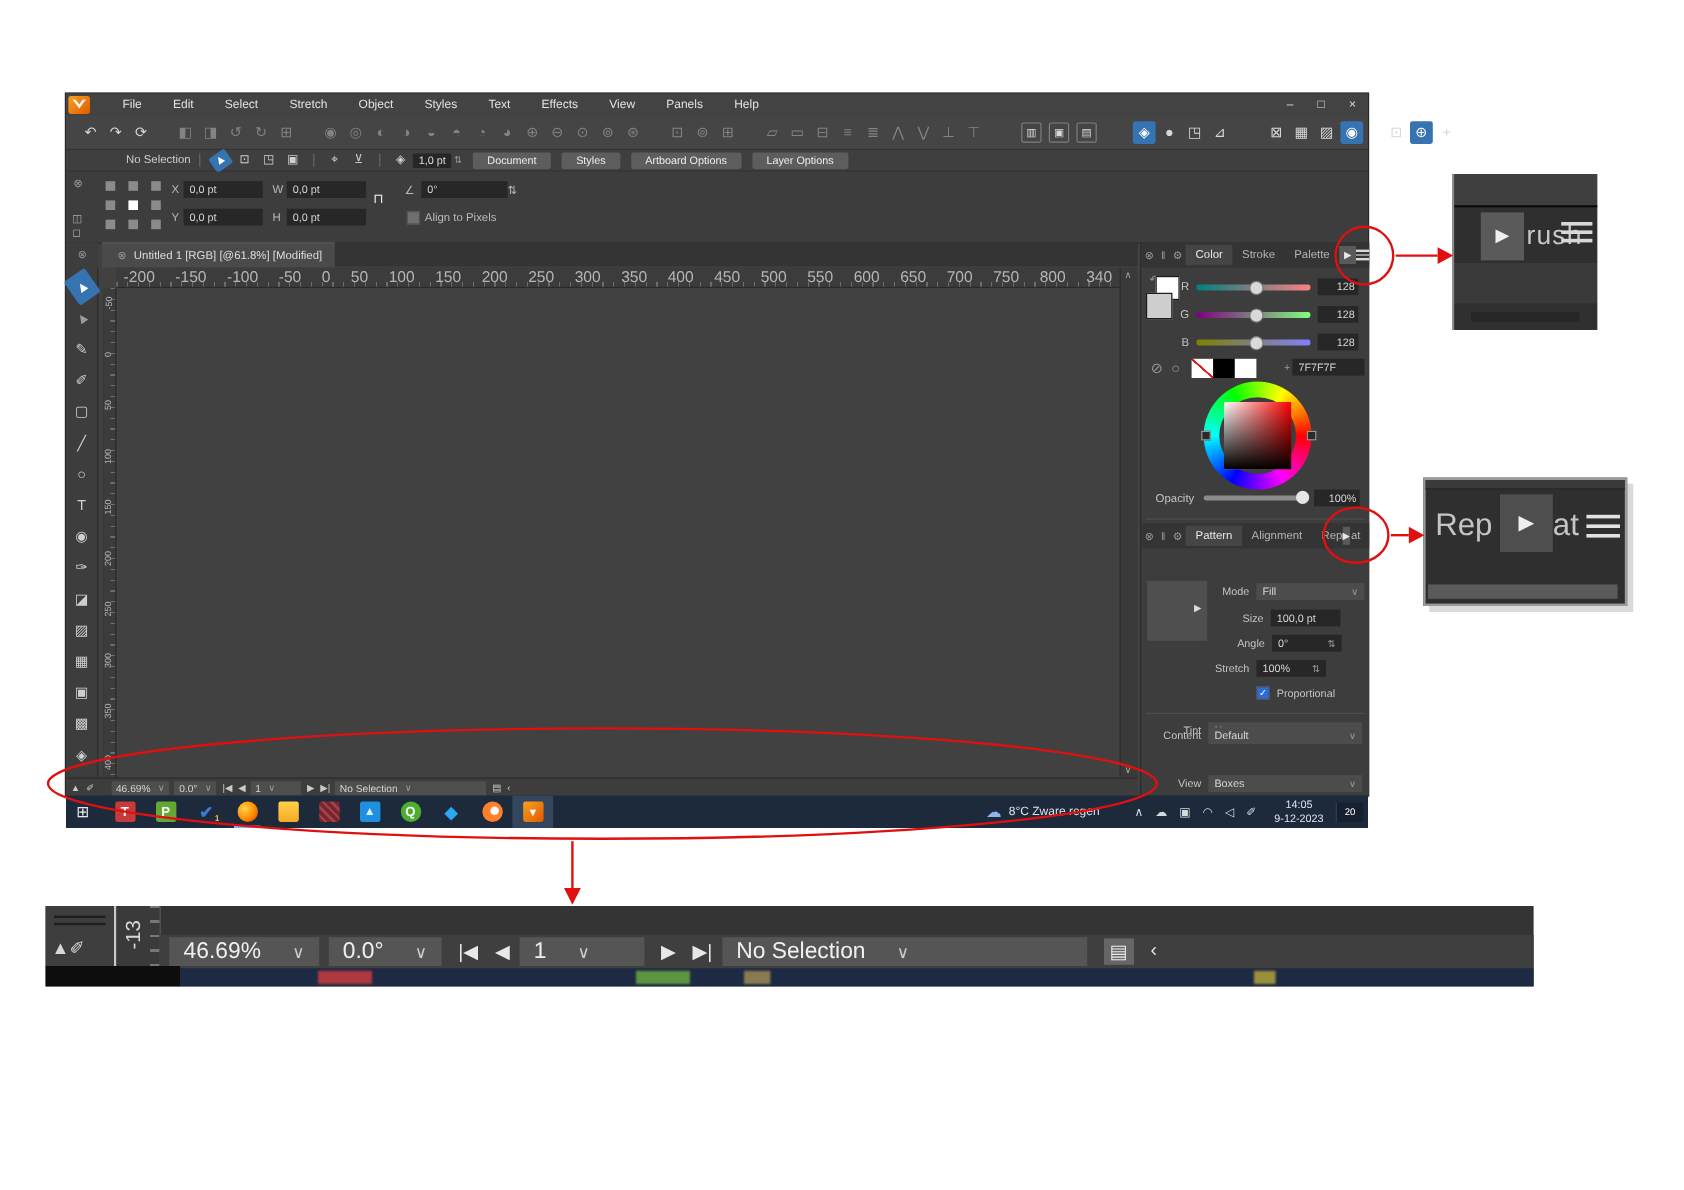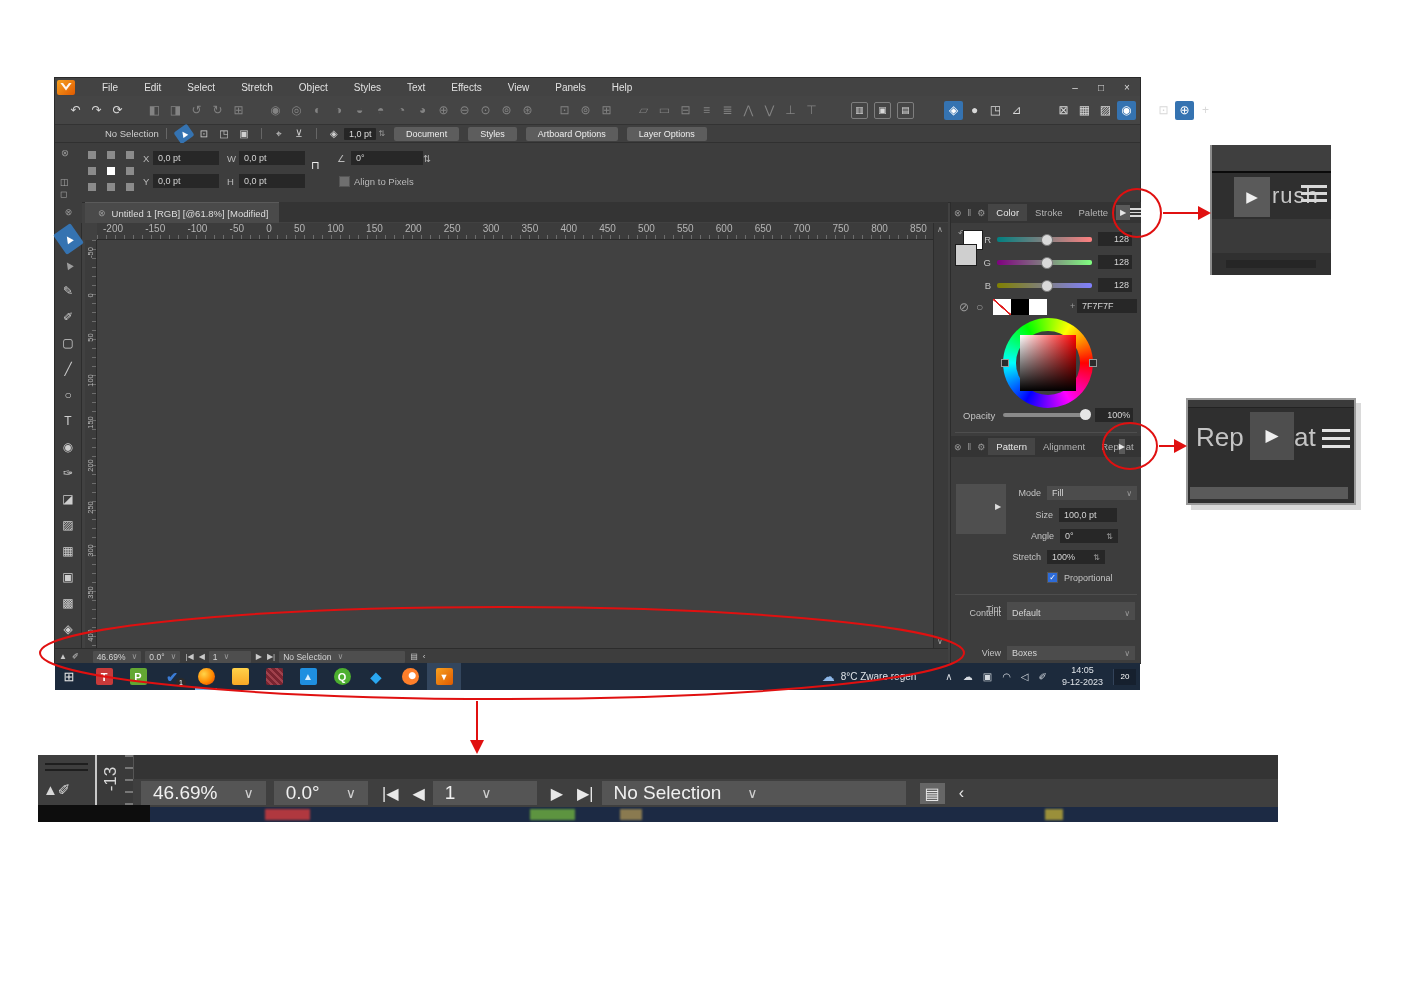--- a/index.html
+++ b/index.html
@@ -42,21 +42,21 @@
   .chk.on{background:#2d6bd8;color:#fff;font-size:8px;line-height:9px;text-align:center;}
   .smico{font-size:9px;color:#a9a9a9;}
   #railtop{left:0;top:124px;width:27px;height:21px;background:#3d3d3d;color:#9a9a9a;font-size:9px;text-align:center;line-height:21px;}
   #toolrail{left:0;top:145px;width:27px;height:425px;background:#3d3d3d;border-right:1px solid #2d2d2d;display:flex;flex-direction:column;align-items:center;padding-top:4px;box-sizing:border-box;}
   .tool{width:21px;height:24px;line-height:24px;text-align:center;font-size:12px;color:#cfcfcf;border-radius:2px;margin-bottom:2px;}
   .tool.active{background:#3573b1;color:#fff;}
   .tool.dim{color:#9d9d9d;}
   #doctab{left:30px;top:124px;height:20px;background:#4a4a4a;color:#ddd;font-size:9.5px;display:flex;align-items:center;padding:0 10px;border-top:1px solid #5a5a5a;}
   #tabrow{left:30px;top:124px;width:863px;height:20px;background:#343434;}
   #hruler{left:42px;top:145px;width:836px;height:17px;background:#3c3c3c;border-bottom:1px solid #2a2a2a;display:flex;justify-content:space-between;align-items:flex-start;padding:0 6px;box-sizing:border-box;background-image:repeating-linear-gradient(to right,#6d6d6d 0 1px,transparent 1px 9px);background-size:100% 4px;background-position:0 100%;background-repeat:no-repeat;}
-  #hruler span{font-size:10px;color:#b5b5b5;}
+  #hruler span{font-size:13px;color:#b5b5b5;}
   #vruler{left:30px;top:162px;width:12px;height:408px;background:#3c3c3c;border-right:1px solid #2a2a2a;display:flex;flex-direction:column;justify-content:space-between;align-items:center;padding:8px 0;box-sizing:border-box;background-image:repeating-linear-gradient(to bottom,#6d6d6d 0 1px,transparent 1px 9px);background-size:4px 100%;background-position:100% 0;background-repeat:no-repeat;}
   #vruler span{font-size:7.5px;color:#b5b5b5;transform:rotate(-90deg);}
   #canvas{left:42px;top:162px;width:836px;height:408px;background:#28282b;}
   #artboard{left:158px;top:57px;width:645px;height:351px;background:#fdfdfd;border:1px solid #13132b;}
   #artlabel{left:460px;top:40px;font-size:9px;color:#9b9ba3;}
   #vscroll{left:878px;top:145px;width:14px;height:425px;background:#3a3a3a;border-left:1px solid #2d2d2d;}
   .chev{position:absolute;font-size:8px;color:#a5a5a5;left:3px;}
   
   #rpanel{left:895px;top:124px;width:190px;height:461px;background:#3d3d3d;border-left:1px solid #2c2c2c;}
   .ptabs{position:absolute;left:0;width:100%;height:21px;background:#343434;display:flex;align-items:center;font-size:9.5px;color:#b4b4b4;}
@@ -354,21 +354,21 @@
         <span>350</span>
         <span>400</span>
         <span>450</span>
         <span>500</span>
         <span>550</span>
         <span>600</span>
         <span>650</span>
         <span>700</span>
         <span>750</span>
         <span>800</span>
-        <span>850</span>
+        <span>340</span>
     </div>
     <div id="vruler" class="abs">
       <span>-50</span>
         <span>0</span>
         <span>50</span>
         <span>100</span>
         <span>150</span>
         <span>200</span>
         <span>250</span>
         <span>300</span>

